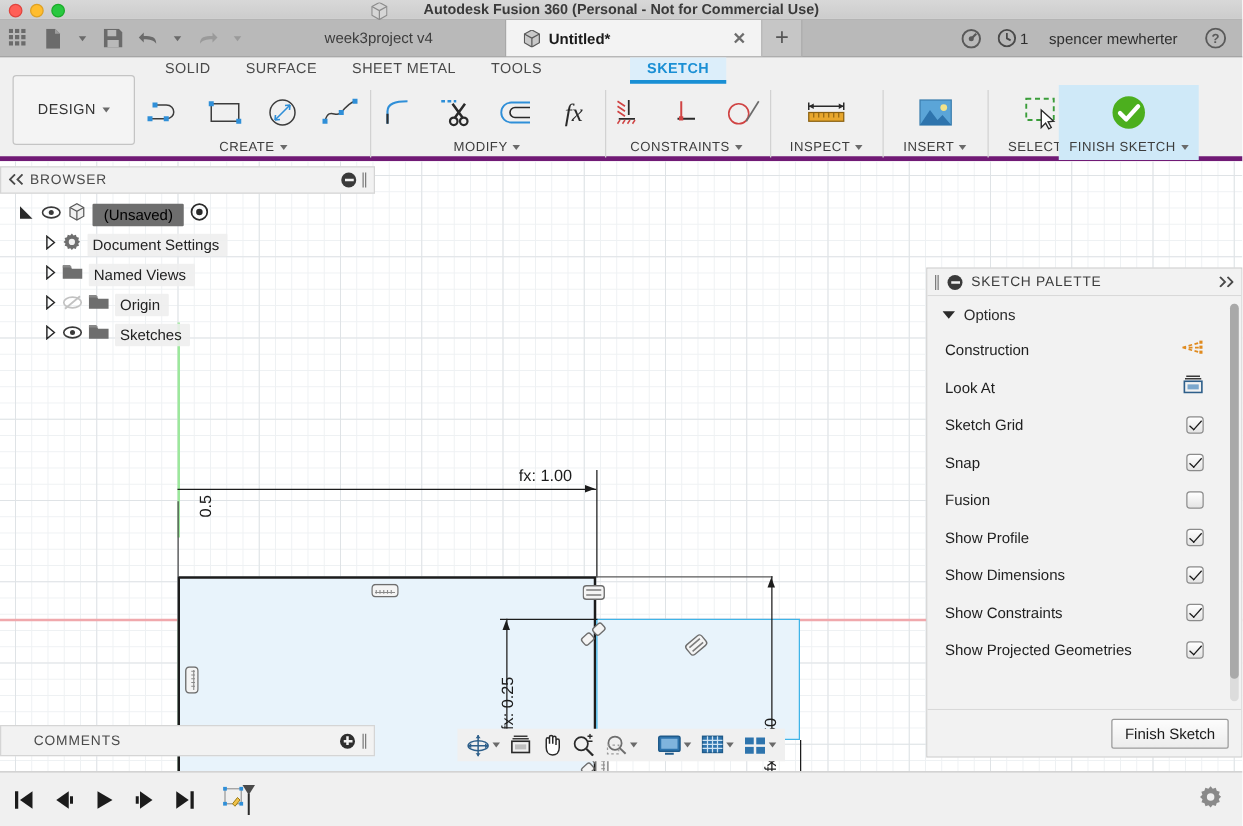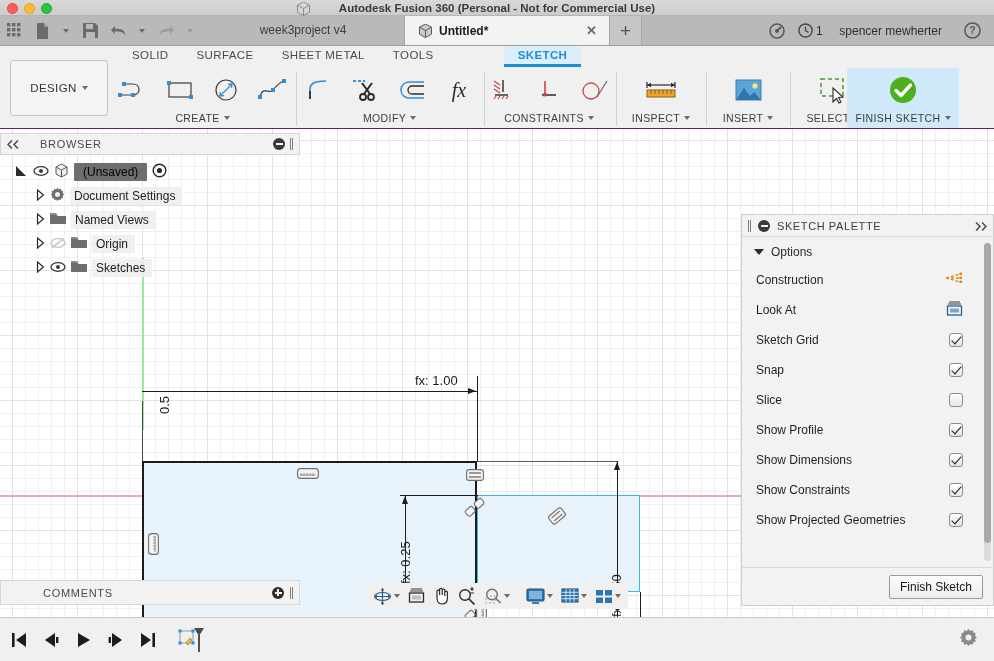--- a/index.html
+++ b/index.html
@@ -56,21 +56,21 @@
   .plus-tab {
     width: 32px; display: flex; align-items: center; justify-content: center;
     font-size: 19px; color: #555; background: #c6c6c6; border-right: 1px solid #a8a8a8;
   }
   .right-cluster { margin-left: auto; display: flex; align-items: center; gap: 2px; padding-right: 8px; }
   .user-name { font-size: 12px; color: #2e2e2e; padding: 0 14px 0 10px; }
 
   
   .ribbon {
     position: absolute; left: 0; top: 46px; width: 994px; height: 83px;
-    background: #f0f0f0; border-bottom: 1px solid #701a75;
+    background: #f0f0f0; border-bottom: 4px solid #701a75;
   }
   .ws-tabs { position: absolute; left: 118px; top: 0; height: 21px; display: flex; }
   .ws-tab {
     font-size: 11.5px; color: #4a4a4a; padding: 3px 14px 2px 14px; letter-spacing: .4px;
     cursor: default;
   }
   .ws-tab.sel { color: #1a8fd4; background: #dceefa; border-bottom: 3px solid #1a8fd4; font-weight: bold;}
   .design-btn {
     position: absolute; left: 10px; top: 14px; width: 98px; height: 56px;
     border: 1px solid #c4c4c4; background: #f4f4f4; border-radius: 3px;
@@ -139,21 +139,21 @@
   .arr-u { border-left: 3.5px solid transparent; border-right: 3.5px solid transparent; border-bottom: 8px solid #1c1c1c; }
   .arr-d { border-left: 3.5px solid transparent; border-right: 3.5px solid transparent; border-top: 8px solid #1c1c1c; }
   .cns { position: absolute; }
 
   
   .browser {
     position: absolute; left: 0; top: 133px; width: 300px;
   }
   .browser-head {
     height: 22px; background: #f2f2f2; border: 1px solid #d5d5d5;
-    display: flex; align-items: center; padding: 0 6px; gap: 20px;
+    display: flex; align-items: center; padding: 0 6px; gap: 4px;
   }
   .browser-head-title { font-size: 11px; color: #4a4a4a; letter-spacing: .7px; }
   .tree { padding: 5px 0 0 6px; }
   .tnode { display: flex; align-items: center; height: 24px; gap: 5px; }
   .tnode .lbl {
     font-size: 12px; color: #222; background: rgba(238,238,238,.88);
     padding: 2px 7px 2px 4px; border-radius: 1px;
   }
   .tnode.root .lbl { background: #6e6e6e; color: #000000; padding: 2px 9px; }
 
@@ -821,21 +821,21 @@
         <span class="oname">Sketch Grid</span>
         <span class="chk on"></span>
       </div>
 
       <div class="opt-row">
         <span class="oname">Snap</span>
         <span class="chk on"></span>
       </div>
 
       <div class="opt-row">
-        <span class="oname">Slice</span>
+        <span class="oname">Fusion</span>
         <span class="chk"></span>
       </div>
 
       <div class="opt-row">
         <span class="oname">Show Profile</span>
         <span class="chk on"></span>
       </div>
 
 
       <div class="opt-row">
@@ -916,21 +916,21 @@
           <rect x="1" y="1" width="7" height="5.5" fill="#2e74ad"></rect>
           <rect x="10" y="1" width="7" height="5.5" fill="#2e74ad"></rect>
           <rect x="1" y="8.5" width="7" height="5.5" fill="#2e74ad"></rect>
           <rect x="10" y="8.5" width="7" height="5.5" fill="#2e74ad"></rect>
         </svg>
       <span class="caret-s"></span>
     </div>
   </div>
 
   <div class="comments">
-    <span class="comments-title" style="margin-left:36px">COMMENTS</span>
+    <span class="comments-title" style="margin-left:20px">COMMENTS</span>
     <span style="margin-left:auto;display:flex;align-items:center;gap:6px">
       <span class="plus-circ"></span>
       <span class="dot-handle"></span>
     </span>
   </div>
 
   <div class="timeline">
     <span class="tl-btn">
       <svg width="19" height="18" viewBox="0 0 19 18">
           <rect x="2" y="2" width="2.6" height="14" fill="#1c1c1c"></rect>

